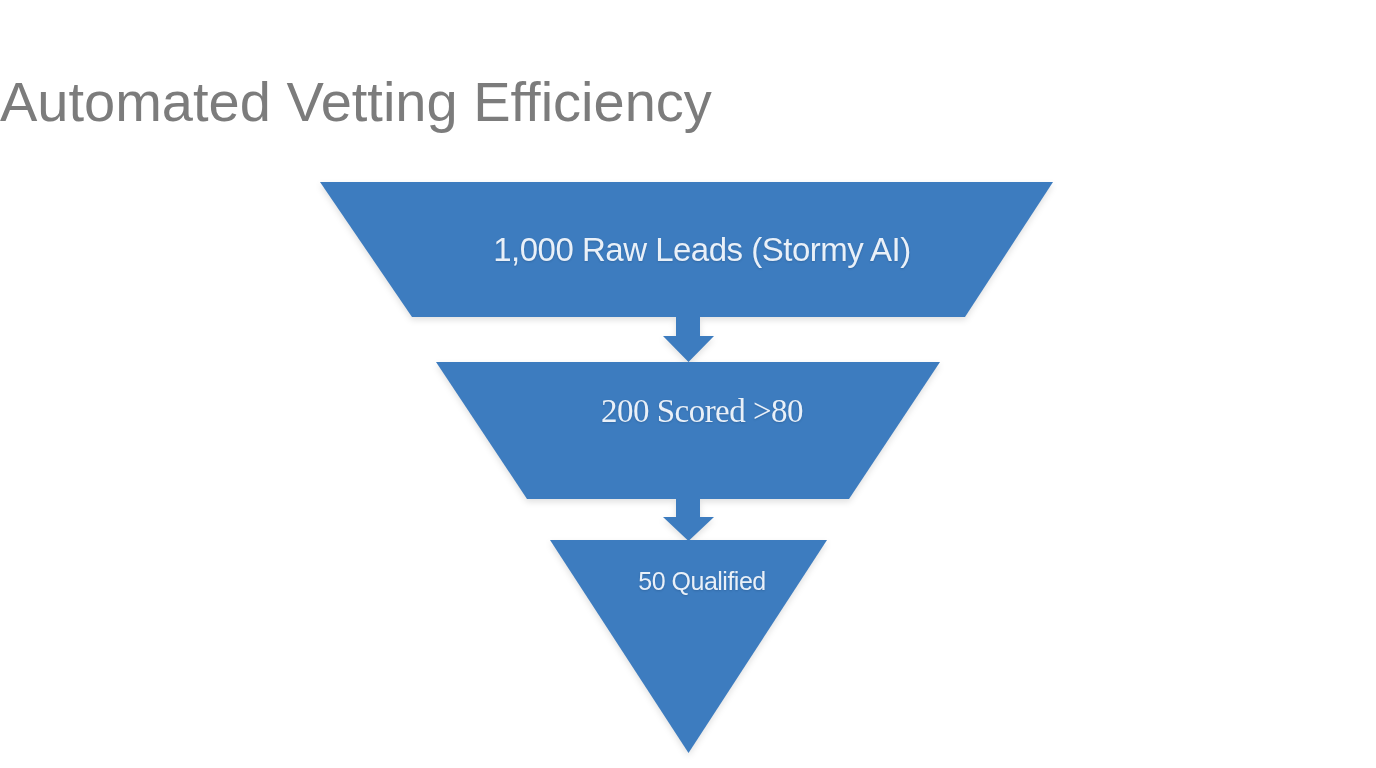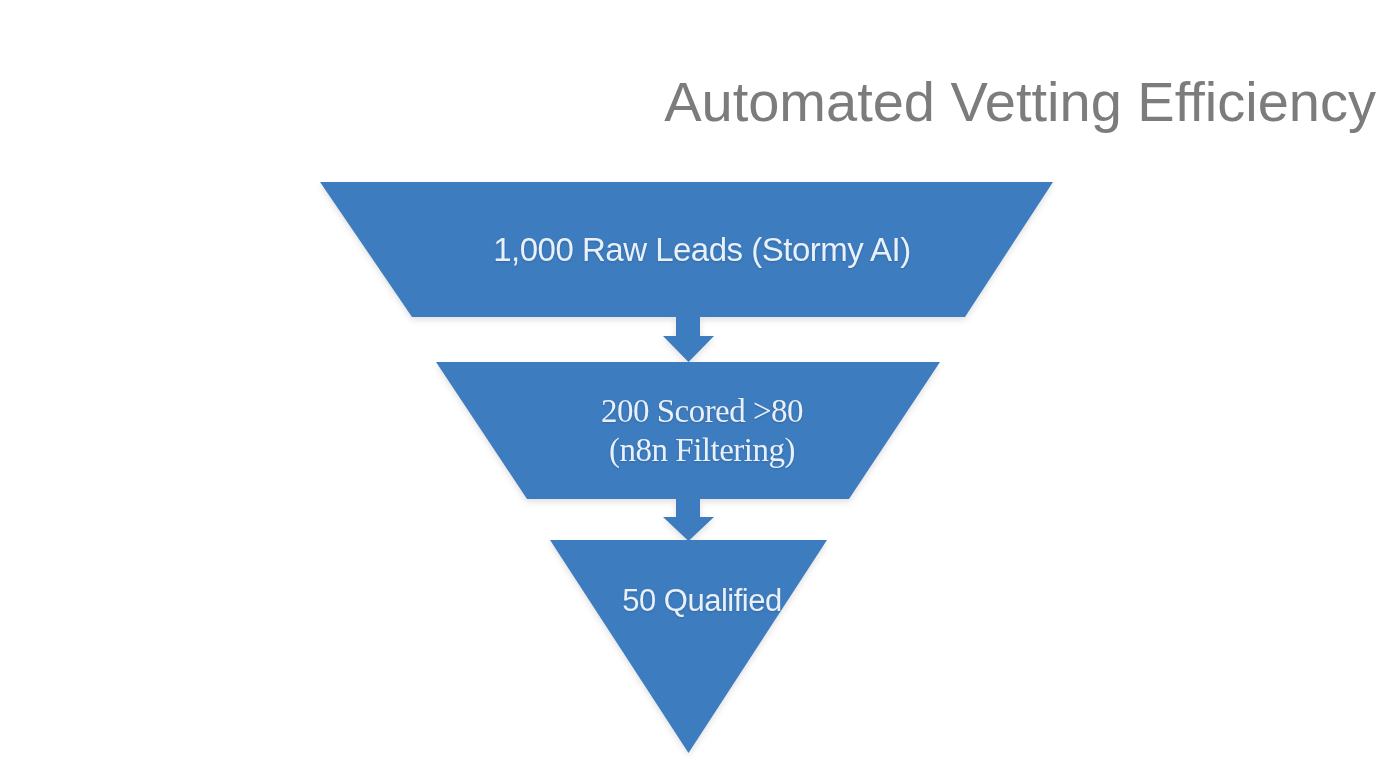--- a/index.html
+++ b/index.html
@@ -15,21 +15,21 @@
     font-family: "Liberation Sans", sans-serif;
     --funnel-blue: #3d7cbf;
     --title-gray: #7c7c7c;
     --stage-text: #e9f0f8;
   }
   .page-title {
     position: absolute;
     top: 72px;
     left: 0;
     width: 100%;
-    text-align: right;
+    text-align: left;
     font-size: 56px;
     line-height: 60px;
     font-weight: 400;
     color: var(--title-gray);
     letter-spacing: 0px;
     white-space: nowrap;
   }
   svg.funnel-canvas {
     position: absolute;
     left: 0;
@@ -57,22 +57,22 @@
     letter-spacing: -0.5px;
   }
   .stage-label.s2 {
     top: 392px;
     font-size: 33px;
     line-height: 39px;
     letter-spacing: -0.5px;
     font-family: Liberation Serif, serif;
   }
   .stage-label.s3 {
-    top: 582px;
-    font-size: 31px;
+    top: 562px;
+    font-size: 25px;
     line-height: 38px;
     letter-spacing: -0.5px;
   }
   .stage-label span { display: block; margin-left: 28px; }
 </style>
 </head>
 <body style="--funnel-blue: #3d7cbf; --title-gray: #7c7c7c; --stage-text: #e9f0f8; background: rgb(255, 255, 255);">
 
 <div class="page-title">Automated Vetting Efficiency</div>
 
@@ -83,18 +83,17 @@
   <polygon class="shape" points="676,497 700,497 700,517 714,517 688.5,541 663,517 676,517"></polygon>
   <polygon class="shape" points="550,540 827,540 688.5,753"></polygon>
 </svg>
 
 <div class="stage-label s1">
   <span>1,000 Raw Leads (Stormy AI)</span>
 </div>
 
 <div class="stage-label s2">
   <span>200 Scored &gt;80</span>
-  <span>(n8n Filtering)</span>
 </div>
 
 <div class="stage-label s3">
   <span>50 Qualified</span>
 </div>
 
 </body></html>

